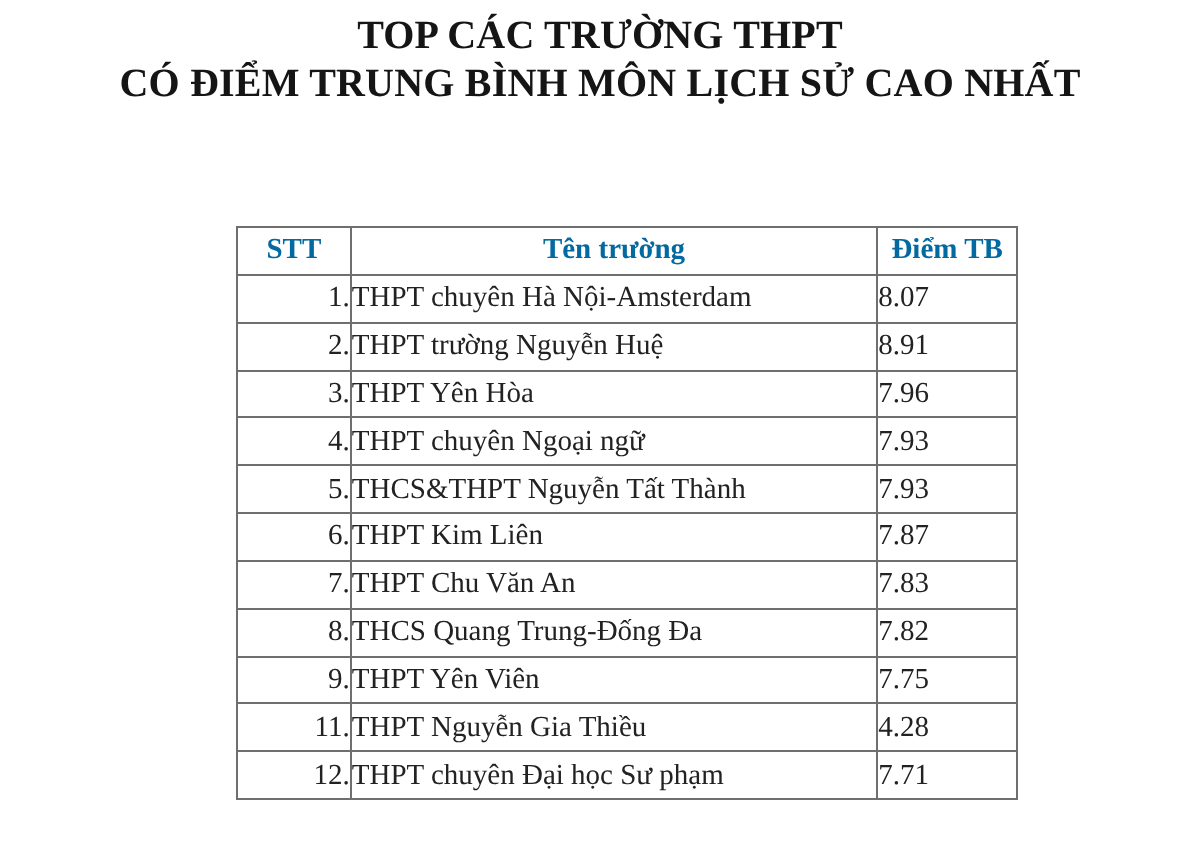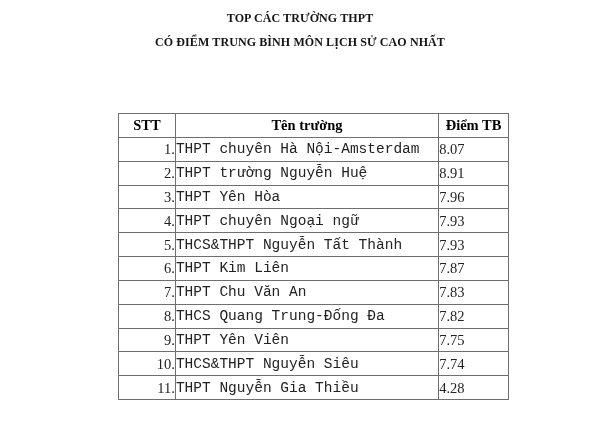--- a/index.html
+++ b/index.html
@@ -17,21 +17,21 @@
     }
     .title-block {
       position: absolute;
       left: 0;
       top: 6px;
       width: 600px;
       text-align: center;
     }
     .title-line {
       font-weight: bold;
-      font-size: 12px;
+      font-size: 20px;
       line-height: 24px;
       height: 24px;
       letter-spacing: 0.1px;
       color: #151515;
     }
     table.ranking {
       position: absolute;
       left: 118px;
       top: 113px;
       width: 391px;
@@ -40,27 +40,27 @@
     }
     table.ranking td, table.ranking th {
       border: 1px solid #6f6f6f;
       height: 22.85px;
       padding: 0;
       line-height: 22px;
     }
     table.ranking th {
       font-weight: bold;
       text-align: center;
-      color: #000000;
+      color: #0369a1;
     }
     .col-stt { width: 57px; }
     .col-name { width: 264px; }
     .col-score { width: 70px; }
     td.stt { text-align: right; padding-right: 11px; }
-    td.name { text-align: left; padding-left: 6px; font-family: Liberation Mono, monospace; }
+    td.name { text-align: left; padding-left: 6px; }
     td.score { text-align: left; }
     td { color: #222; }
   </style>
 </head>
 <body>
 
 <div class="title-block">
   <div class="title-line">TOP CÁC TRƯỜNG THPT</div>
   <div class="title-line">CÓ ĐIỂM TRUNG BÌNH MÔN LỊCH SỬ CAO NHẤT</div>
 </div>
@@ -118,23 +118,23 @@
       <td class="stt">8.</td>
       <td class="name">THCS Quang Trung-Đống Đa</td>
       <td class="score">7.82</td>
     </tr>
     <tr>
       <td class="stt">9.</td>
       <td class="name">THPT Yên Viên</td>
       <td class="score">7.75</td>
     </tr>
     <tr>
-      <td class="stt">10.</td>
-      <td class="name">THCS&amp;THPT Nguyễn Siêu</td>
-      <td class="score">7.74</td>
-    </tr>
-    <tr>
       <td class="stt">11.</td>
       <td class="name">THPT Nguyễn Gia Thiều</td>
       <td class="score">4.28</td>
+    </tr>
+    <tr>
+      <td class="stt">12.</td>
+      <td class="name">THPT chuyên Đại học Sư phạm</td>
+      <td class="score">7.71</td>
     </tr>
   </tbody>
 </table>
 
 </body></html>

